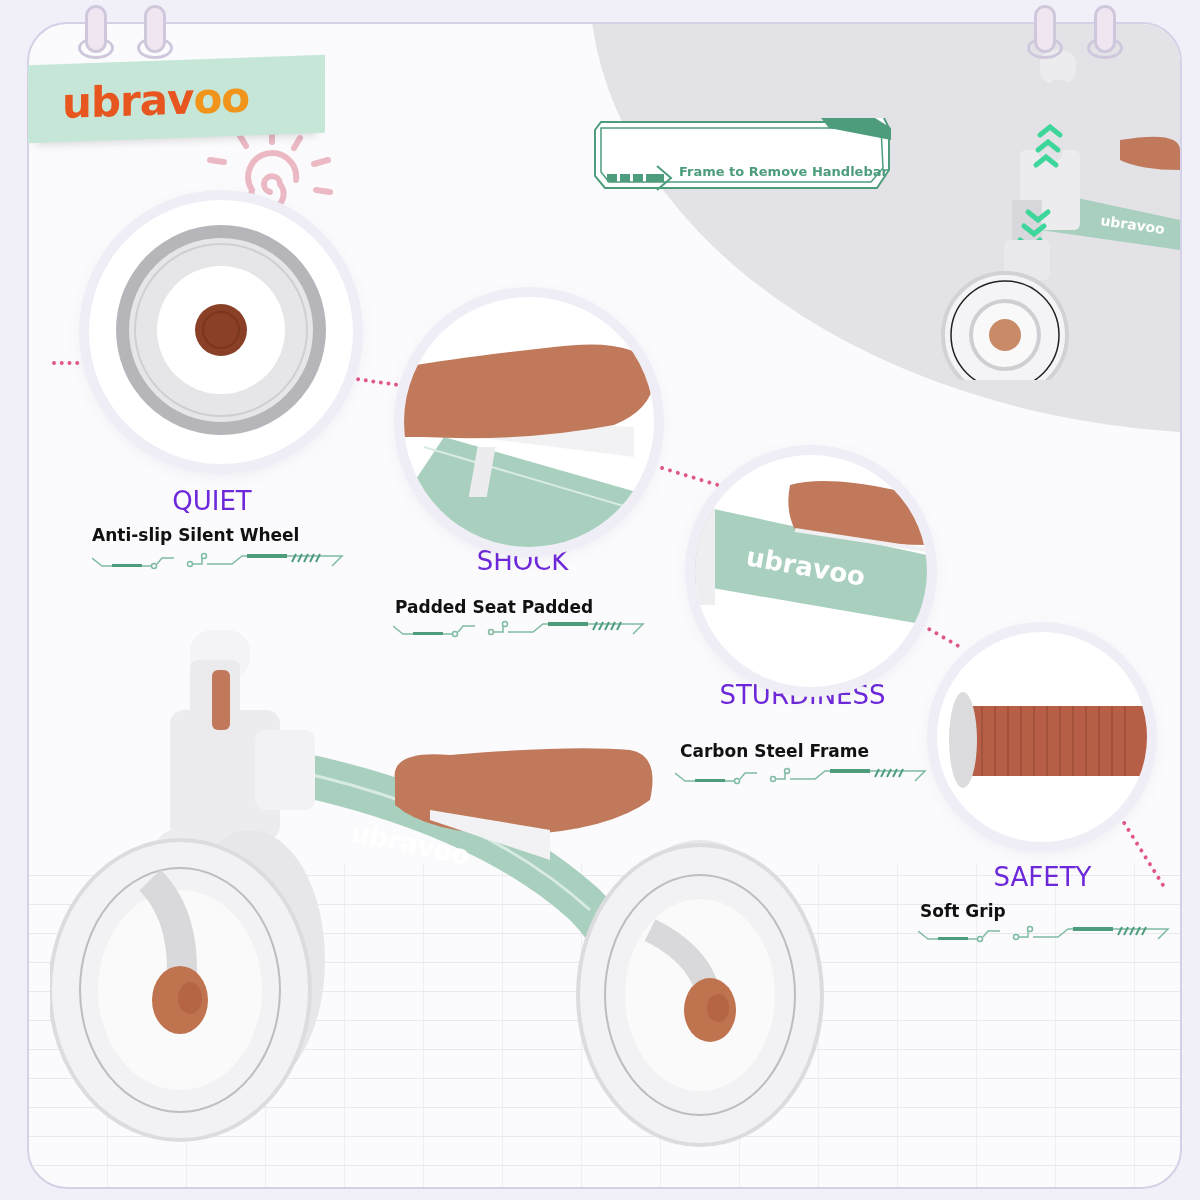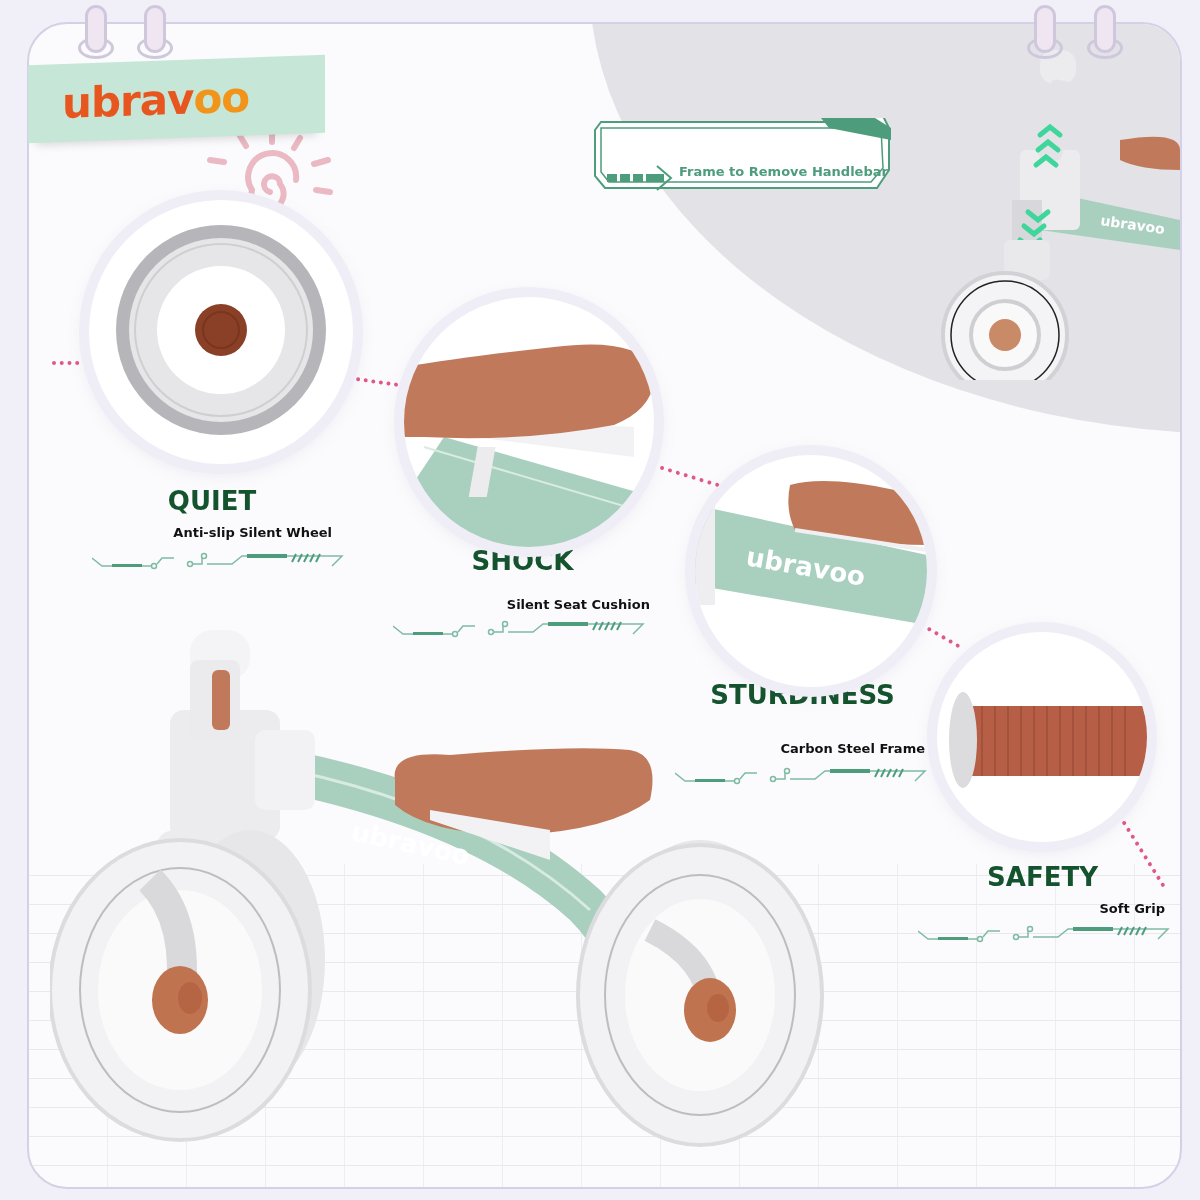--- a/index.html
+++ b/index.html
@@ -56,26 +56,26 @@
     .logo-text .oo { color: #f1941b; }
     .sun {
       position: absolute; left: 200px; top: 130px; width: 140px; height: 90px;
     }
     .zoom-circle {
       position: absolute; border-radius: 50%; background: #fff;
       box-shadow: 0 0 0 10px #efeef6, 0 4px 20px rgba(120,110,160,0.25);
       overflow: hidden; z-index: 2;
     }
     .feature-title {
-      position: absolute; font-family: "DejaVu Sans", sans-serif; font-weight: bold;
-      color: #14532d; text-align: center; font-size: 26px;
+      position: absolute; font-family: "DejaVu Sans", sans-serif; font-weight: normal;
+      color: #6d28d9; text-align: center; font-size: 26px;
     }
     .feature-sub {
       position: absolute; font-family: "DejaVu Sans", sans-serif; font-weight: bold;
-      color: #111; text-align: right; font-size: 13px;
+      color: #111; text-align: left; font-size: 17px;
     }
     .circuit { position: absolute; height: 20px; }
     .dots { position: absolute; height: 6px; border-top: 4px dotted #e0588b; transform-origin: left center; }
     .badge {
       position: absolute; left: 593px; top: 118px; width: 300px; height: 74px;
     }
     .badge-title {
       position: absolute; left: 0; top: 12px; width: 100%; text-align: center;
       font-weight: bold; font-size: 23px; color: #4d9d7c; padding-left: 0px;
     }
@@ -208,21 +208,21 @@
 <div class="dots" style="left:52px;top:361px;width:35px"></div>
 <div class="dots" style="left:356px;top:377px;width:50px;transform:rotate(8deg)"></div>
 <div class="dots" style="left:652px;top:463px;width:70px;transform:rotate(17deg)"></div>
 <div class="dots" style="left:920px;top:622px;width:45px;transform:rotate(30deg)"></div>
 <div class="dots" style="left:1118px;top:812px;width:85px;transform:rotate(58deg)"></div>
 
 <div class="feature-title" style="left:92px;top:486px;width:240px">QUIET</div>
 <div class="feature-sub" style="left:92px;top:525px;width:240px">Anti-slip Silent Wheel</div>
 
 <div class="feature-title" style="left:400px;top:546px;width:245px">SHOCK</div>
-<div class="feature-sub" style="left:395px;top:597px;width:255px">Silent Seat Cushion</div>
+<div class="feature-sub" style="left:395px;top:597px;width:255px">Padded Seat Padded</div>
 
 <div class="feature-title" style="left:680px;top:680px;width:245px">STURDINESS</div>
 <div class="feature-sub" style="left:680px;top:741px;width:245px">Carbon Steel Frame</div>
 
 <div class="feature-title" style="left:920px;top:862px;width:245px">SAFETY</div>
 <div class="feature-sub" style="left:920px;top:901px;width:245px">Soft Grip</div>
 
 <svg class="circuit" style="left:92px;top:552px" width="252" height="20" viewBox="0 0 252 20">
   <g fill="none" stroke="#7fbba2" stroke-width="1.5">
     <path d="M0 6 L10 14 L60 14"></path>

